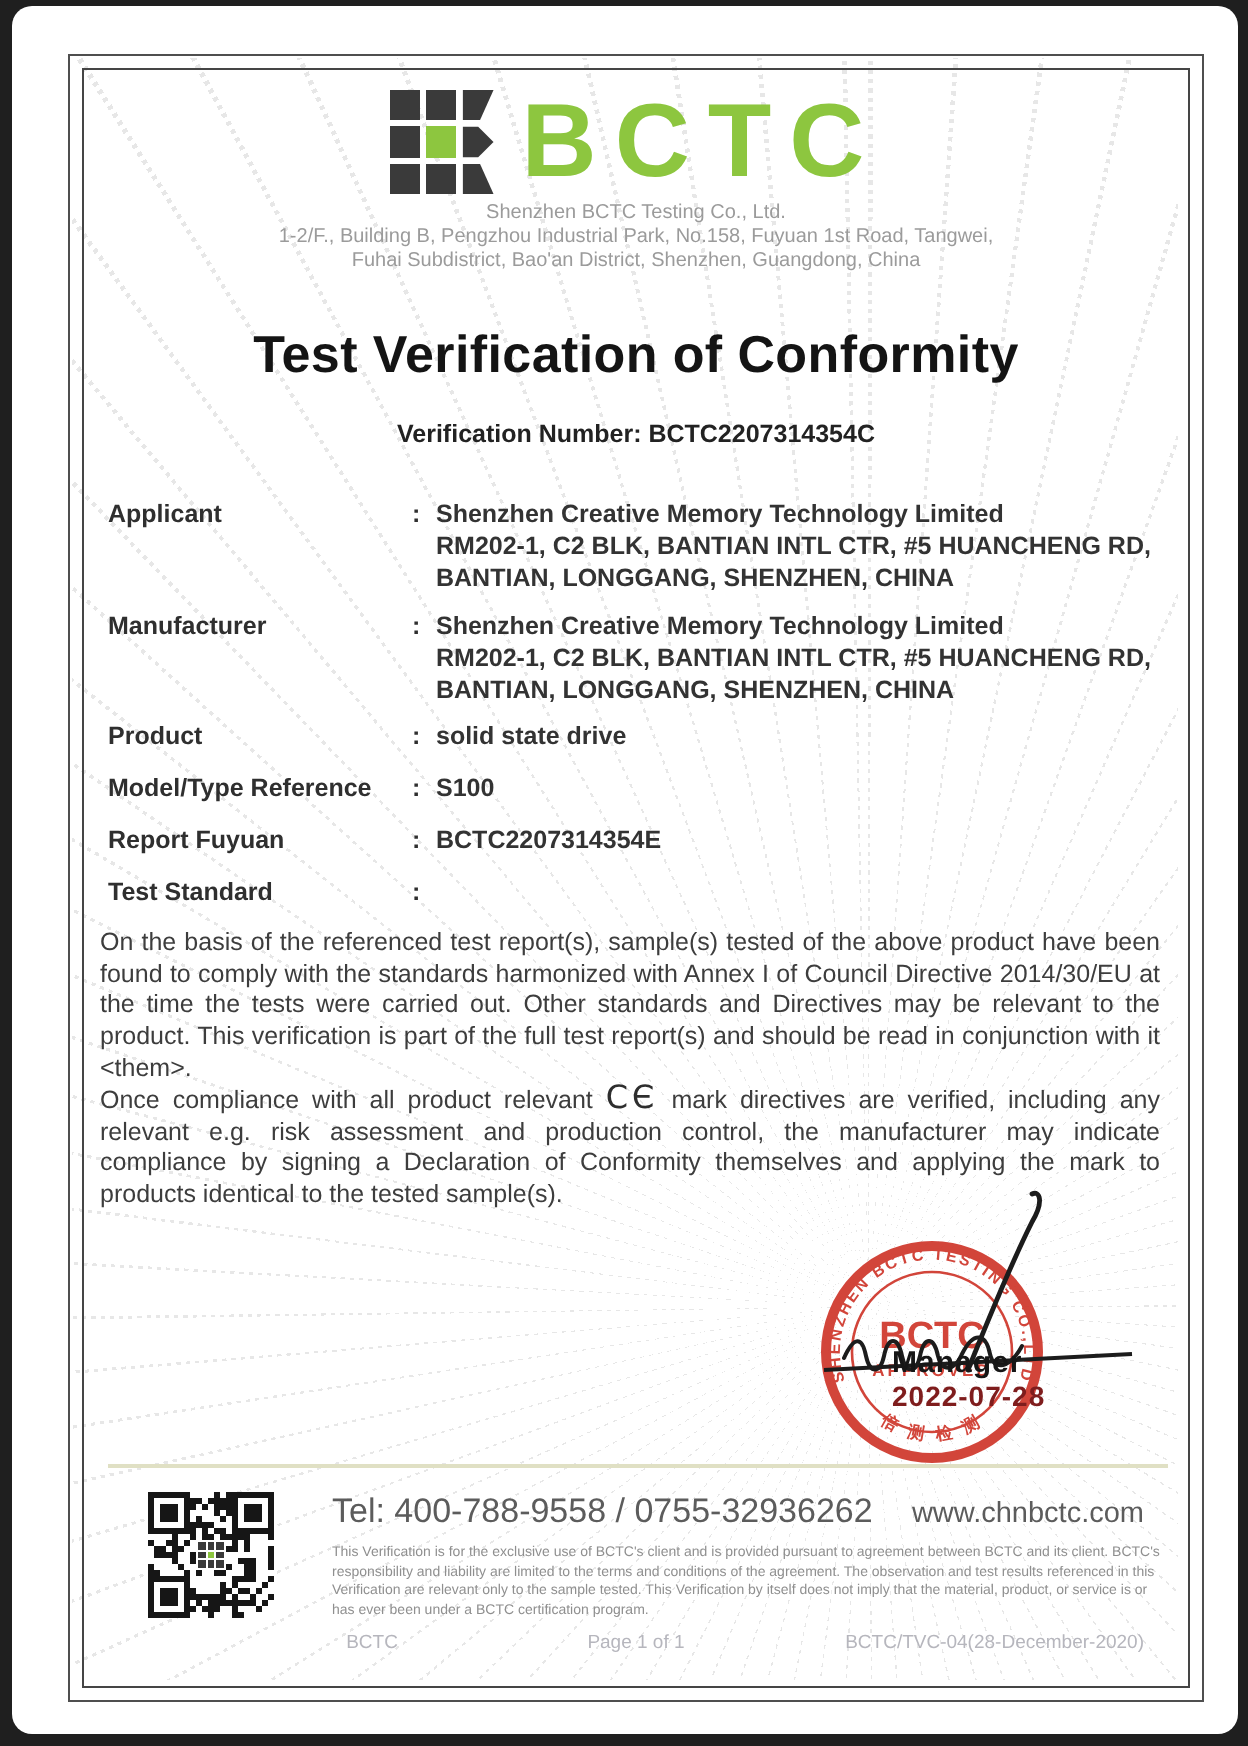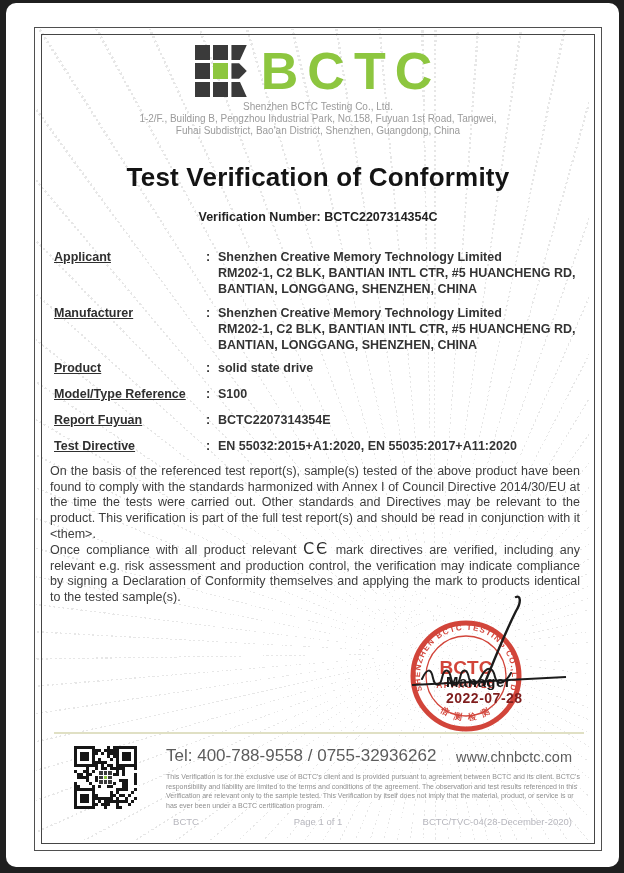--- a/index.html
+++ b/index.html
@@ -34,21 +34,21 @@
 
   .hdr-company { position:absolute; left:0; top:98px;  width:624px; text-align:center; font-size:10px; color:#9b9b9b; }
   .hdr-addr1   { position:absolute; left:0; top:110px; width:624px; text-align:center; font-size:10px; color:#9b9b9b; }
   .hdr-addr2   { position:absolute; left:0; top:122px; width:624px; text-align:center; font-size:10px; color:#9b9b9b; }
 
   .doc-title { position:absolute; left:0; top:159px; width:624px; text-align:center; font-size:26px; font-weight:700; color:#141414; letter-spacing:0.2px; }
   .verif-no  { position:absolute; left:0; top:207px; width:624px; text-align:center; font-size:12.5px; font-weight:700; color:#222; }
 
   
   .field { position:absolute; left:48px; width:530px; display:flex; font-size:12.5px; font-weight:700; color:#2f2f2f; line-height:15.8px; }
-  .field .lbl { width:152px; flex:none;text-decoration:underline; }
+  .field .lbl { width:152px; flex:none; }
   .field .colon { width:12px; flex:none; }
   .field .val { flex:1; color:#333; }
 
   .para { position:absolute; left:44px; width:530px; font-size:12.5px; line-height:15.7px; color:#3d3d3d; text-align:justify; }
   .ce { font-size:16px; font-weight:500; letter-spacing:2px; color:#2e2e2e; font-family:"DejaVu Sans", sans-serif; }
 
   
   .stamp { position:absolute; left:402px; top:615px; width:116px; height:116px; opacity:0.93; }
   .stamp-name { position:absolute; left:440px; top:670px; font-size:15px; font-weight:700; color:#161616; letter-spacing:0.5px; }
   .stamp-date { position:absolute; left:440px; top:687px; font-size:14px; font-weight:700; color:#7f1d1d; letter-spacing:0.5px; }
@@ -134,29 +134,26 @@
       </div>
     </div>
     <div class="field" style="top:410px">
       <div class="lbl">Report Fuyuan</div>
       <div class="colon">:</div>
       <div class="val">
         <div>BCTC2207314354E</div>
       </div>
     </div>
     <div class="field" style="top:436px">
-      <div class="lbl">Test Directive</div>
-      <div class="colon">:</div>
-      <div class="val">
-        <div>EN 55032:2015+A1:2020, EN 55035:2017+A11:2020</div>
-      </div>
+      <div class="lbl">Test Standard</div>
+      <div class="colon">:</div>
     </div>
 
     <div class="para" style="top:461px">On the basis of the referenced test report(s), sample(s) tested of the above product have been found to comply with the standards harmonized with Annex I of Council Directive 2014/30/EU at the time the tests were carried out. Other standards and Directives may be relevant to the product. This verification is part of the full test report(s) and should be read in conjunction with it &lt;them&gt;.</div>
-    <div class="para" style="top:538px"><span>Once compliance with all product relevant </span><span class="ce">CЄ</span><span> mark directives are verified, including any relevant e.g. risk assessment and production control, the verification may indicate compliance by signing a Declaration of Conformity themselves and applying the mark to products identical to the tested sample(s).</span></div>
+    <div class="para" style="top:538px"><span>Once compliance with all product relevant </span><span class="ce">CЄ</span><span> mark directives are verified, including any relevant e.g. risk assessment and production control, the manufacturer may indicate compliance by signing a Declaration of Conformity themselves and applying the mark to products identical to the tested sample(s).</span></div>
 
     <svg class="stamp" viewBox="0 0 116 116">
       <circle cx="58" cy="58" r="53" fill="none" stroke="#cf372c" stroke-width="5"></circle>
       <circle cx="58" cy="58" r="40" fill="none" stroke="#cf372c" stroke-width="1.3"></circle>
       <defs>
         <path id="arcTop" d="M 14.8,73.6 A 46,46 0 1 1 101.2,73.6"></path>
         <path id="arcBot" d="M 22,83.2 A 44,44 0 0 0 94,83.2"></path>
       </defs>
       <text font-size="8" font-weight="700" fill="#cf372c" letter-spacing="1.2">
         <textPath href="#arcTop" startOffset="50%" text-anchor="middle">SHENZHEN BCTC TESTING CO.,LTD</textPath>

